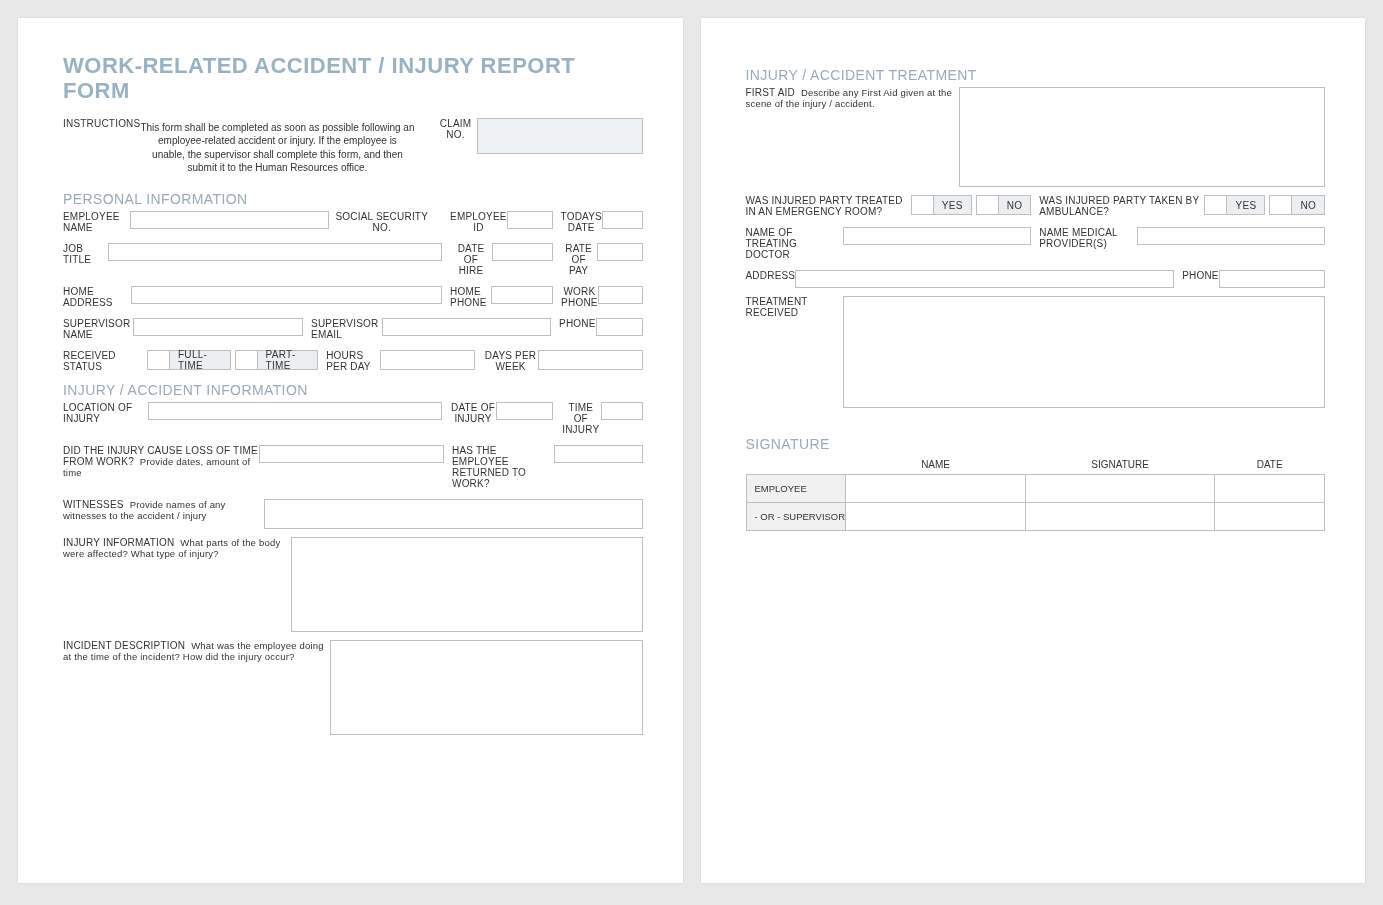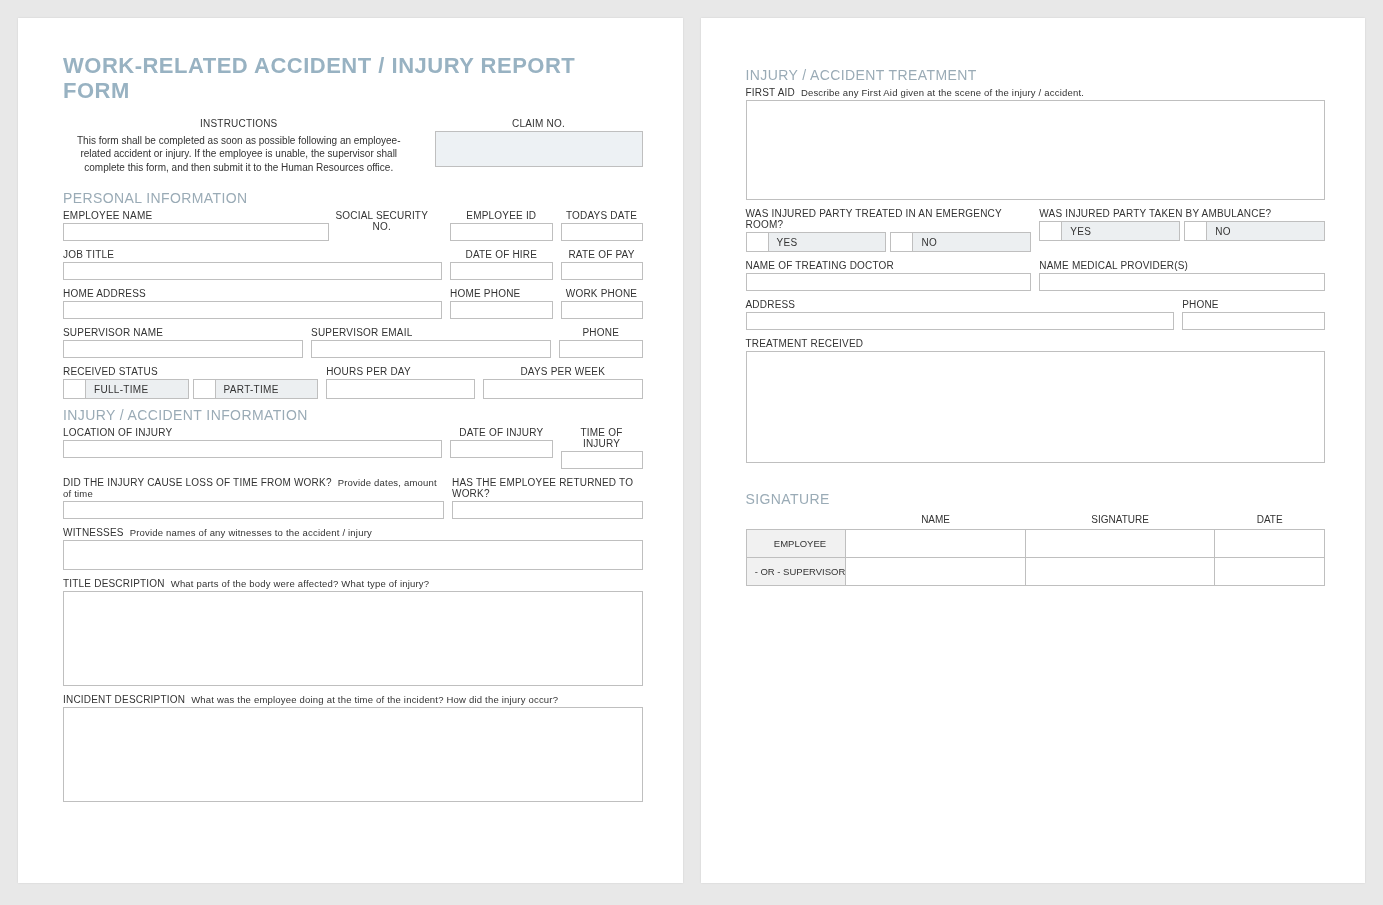--- a/index.html
+++ b/index.html
@@ -46,38 +46,38 @@
     color: #333;
     display: block;
     margin-bottom: 2px;
   }
   .sublabel {
     font-size: 9.5px;
     color: #333;
     font-weight: 400;
   }
   .row { display: flex; gap: 8px; }
-  .col { display: flex; flex-direction: column; }
+  .col { display: flex; flex-direction: row; }
   .box {
     border: 1px solid #bfbfbf;
     background: #fff;
     height: 18px;
     width: 100%;
   }
   .box-xl { height: 95px; border: 1px solid #bfbfbf; }
   .box-claim { width: 208px; height: 36px; background: #edf1f4; border: 1px solid #bfbfbf; }
   .instructions-top { display: flex; gap: 20px; margin-bottom: 4px; text-align: center; }
   .instr-text { font-size: 10px; line-height: 1.35; margin-top: 3px; }
   .checkcell { border: 1px solid #bfbfbf; background: #eceff1; height: 20px; display: flex; align-items: center; }
   .checkbox { width: 22px; height: 100%; border-right: 1px solid #bfbfbf; background: #fff; flex: 0 0 22px; }
   .checklabel { padding: 0 8px; font-size: 10px; letter-spacing: 0.3px; }
   .sig-table { width: 100%; border-collapse: collapse; margin-top: 2px; }
   .sig-table th, .sig-table td { border: 1px solid #bfbfbf; font-size: 10px; font-weight: 400; padding: 0; height: 28px; }
   .sig-table th { border-top: none; border-left: none; border-right: none; text-align: center; height: 18px; }
-  .sig-table td:first-child { background: #f1f1f1; text-align: center; padding-left: 8px; width: 100px; font-size: 9.5px; }
+  .sig-table td:first-child { background: #f1f1f1; text-align: left; padding-left: 8px; width: 100px; font-size: 9.5px; }
   .field-group { margin-bottom: 8px; }
   .spacer-top { height: 14px; }
 </style>
 </head>
 <body>
 
 <div class="page">
 
   <h1>WORK-RELATED ACCIDENT / INJURY REPORT FORM</h1>
 
@@ -213,21 +213,21 @@
 
   <div class="field-group col">
     <span class="label">
       <span>WITNESSES</span>&nbsp;&nbsp;<span class="sublabel">Provide names of any witnesses to the accident / injury</span>
     </span>
     <div class="box" style="height:30px"></div>
   </div>
 
   <div class="field-group col">
     <span class="label">
-      <span>TITLE DESCRIPTION</span>&nbsp;&nbsp;<span class="sublabel">What parts of the body were affected?  What type of injury?</span>
+      <span>INJURY INFORMATION</span>&nbsp;&nbsp;<span class="sublabel">What parts of the body were affected?  What type of injury?</span>
     </span>
     <div class="box box-xl"></div>
   </div>
 
   <div class="field-group col">
     <span class="label">
       <span>INCIDENT DESCRIPTION</span>&nbsp;&nbsp;<span class="sublabel">What was the employee doing at the time of the incident?  How did the injury occur?</span>
     </span>
     <div class="box box-xl"></div>
   </div>

